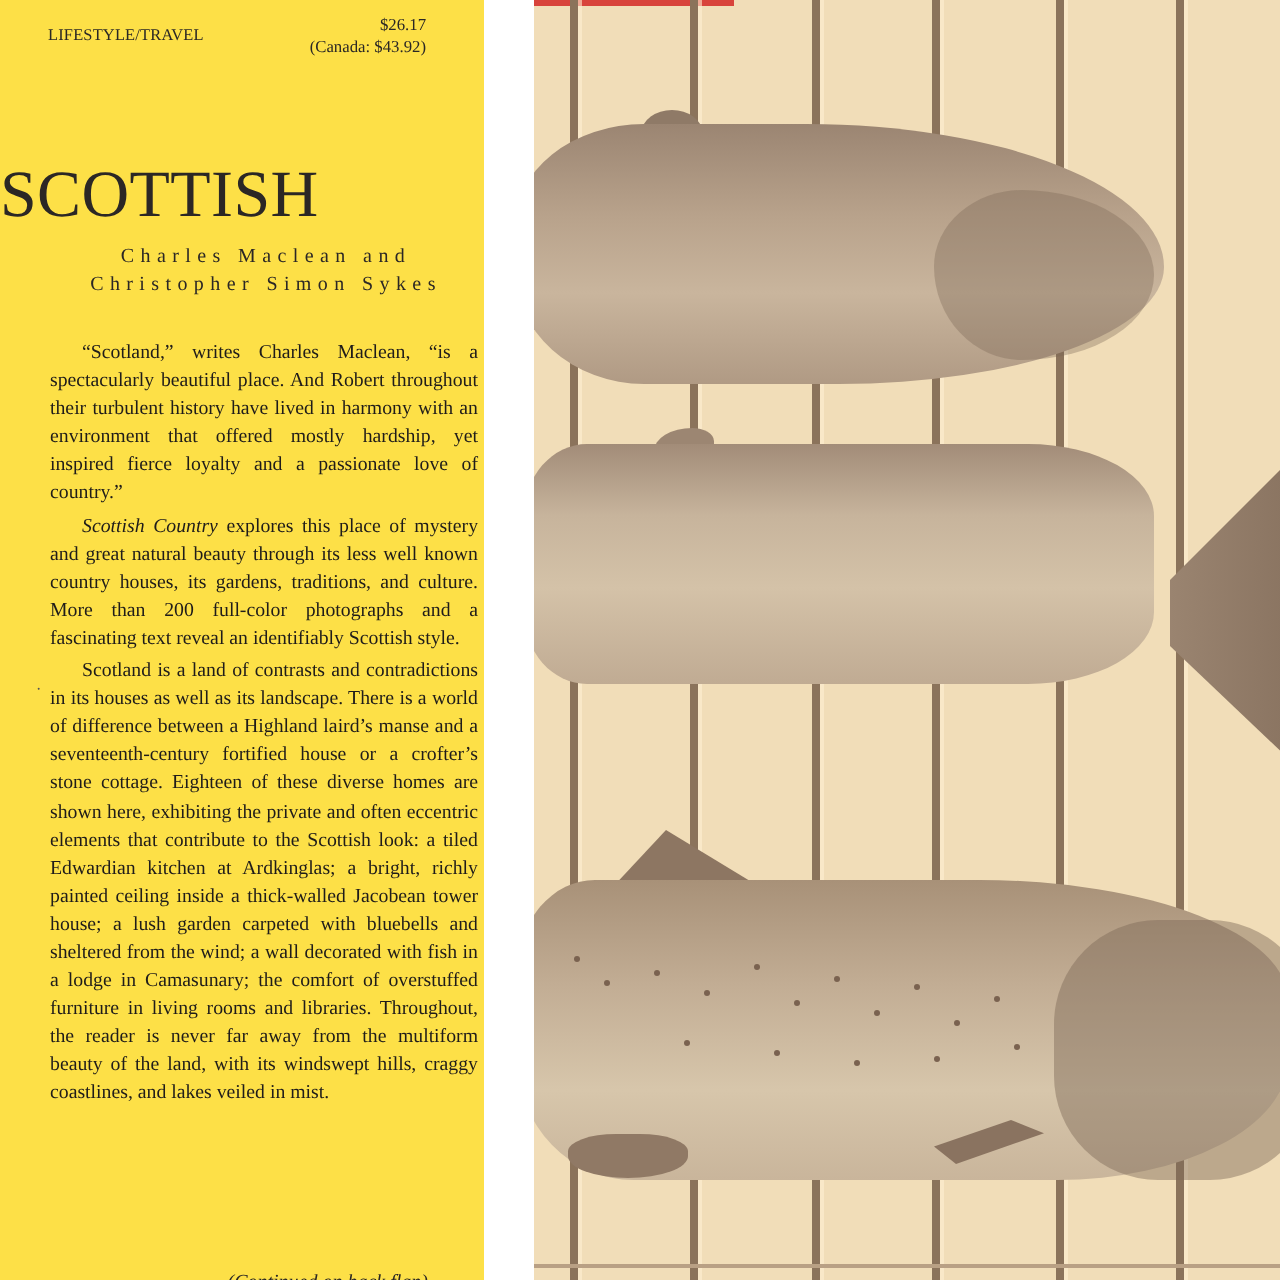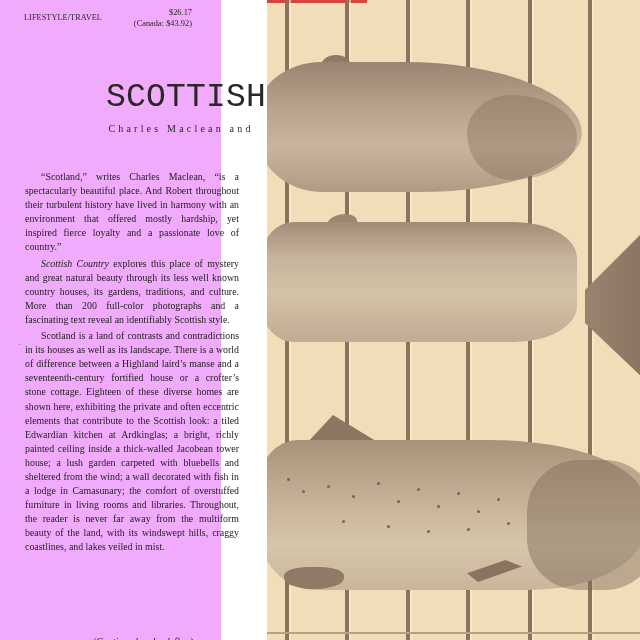--- a/index.html
+++ b/index.html
@@ -4,40 +4,39 @@
   <style>
     html, body { margin: 0; padding: 0; }
     body {
       width: 640px; height: 640px; overflow: hidden;
       background: #ffffff;
       position: relative;
       font-family: "Liberation Serif", "DejaVu Serif", serif;
       color: #1f1c1a;
     }
     .flap {
-      position: absolute; left: 0; top: 0; width: 221px; height: 640px;
-      background: #f0abfc;
+      position: absolute; left: 0; top: 0; width: 242px; height: 640px;
+      background: #fde047;
     }
     .category {
       position: absolute; left: 24px; top: 13px;
       font-size: 8.2px; letter-spacing: 0.1px; color: #2a2725;
     }
     .price {
       position: absolute; right: 29px; top: 8px; text-align: right;
       font-size: 8.4px; line-height: 10.5px; color: #2a2725;
     }
     .title {
-      position: absolute; left: 0; width: 266px; top: 60px; text-align: right;
+      position: absolute; left: 0; width: 266px; top: 60px; text-align: left;
       font-size: 33px; line-height: 32px; letter-spacing: 0.2px; color: #2b2725;
       font-weight: normal;
-      font-family: Liberation Mono, monospace;
     }
     .authors {
       position: absolute; left: 0; width: 266px; top: 122px; text-align: center;
-      font-size: 10px; line-height: 13.5px; letter-spacing: 3.2px; color: #2b2725; padding-left: 48px;
+      font-size: 10px; line-height: 13.5px; letter-spacing: 3.2px; color: #2b2725;
     }
     .body {
       position: absolute; left: 25px; width: 214px; top: 170px;
       font-size: 9.9px; line-height: 14.1px; color: #1f1c1a;
       text-align: justify;
     }
     .body p { margin: 0 0 2px 0; text-indent: 16px; }
     .body em { font-style: italic; margin-top: 20px; }
     .continued {
       position: absolute; right: 28px; top: 636px;
@@ -126,20 +125,21 @@
     <div>$26.17</div>
     <div>(Canada: $43.92)</div>
   </div>
 
   <h1 class="title">
     <div>SCOTTISH</div>
   </h1>
 
   <div class="authors">
     <div>Charles Maclean and</div>
+    <div>Christopher Simon Sykes</div>
   </div>
 
   <span class="bullet">·</span>
 
   <div class="body">
     <p>“Scotland,” writes Charles Maclean, “is a spectacularly beautiful place. And Robert throughout their turbulent history have lived in harmony with an environment that offered mostly hardship, yet inspired fierce loyalty and a passionate love of country.”</p>
     <p><em>Scottish Country</em><span> explores this place of mystery and great natural beauty through its less well known country houses, its gardens, traditions, and culture. More than 200 full-color photographs and a fascinating text reveal an identifiably Scottish style.</span></p>
     <p>Scotland is a land of contrasts and contradictions in its houses as well as its landscape. There is a world of difference between a Highland laird’s manse and a seventeenth-century fortified house or a crofter’s stone cottage. Eighteen of these diverse homes are shown here, exhibiting the private and often eccentric elements that contribute to the Scottish look: a tiled Edwardian kitchen at Ardkinglas; a bright, richly painted ceiling inside a thick-walled Jacobean tower house; a lush garden carpeted with bluebells and sheltered from the wind; a wall decorated with fish in a lodge in Camasunary; the comfort of overstuffed furniture in living rooms and libraries. Throughout, the reader is never far away from the multiform beauty of the land, with its windswept hills, craggy coastlines, and lakes veiled in mist.</p>
   </div>
 

